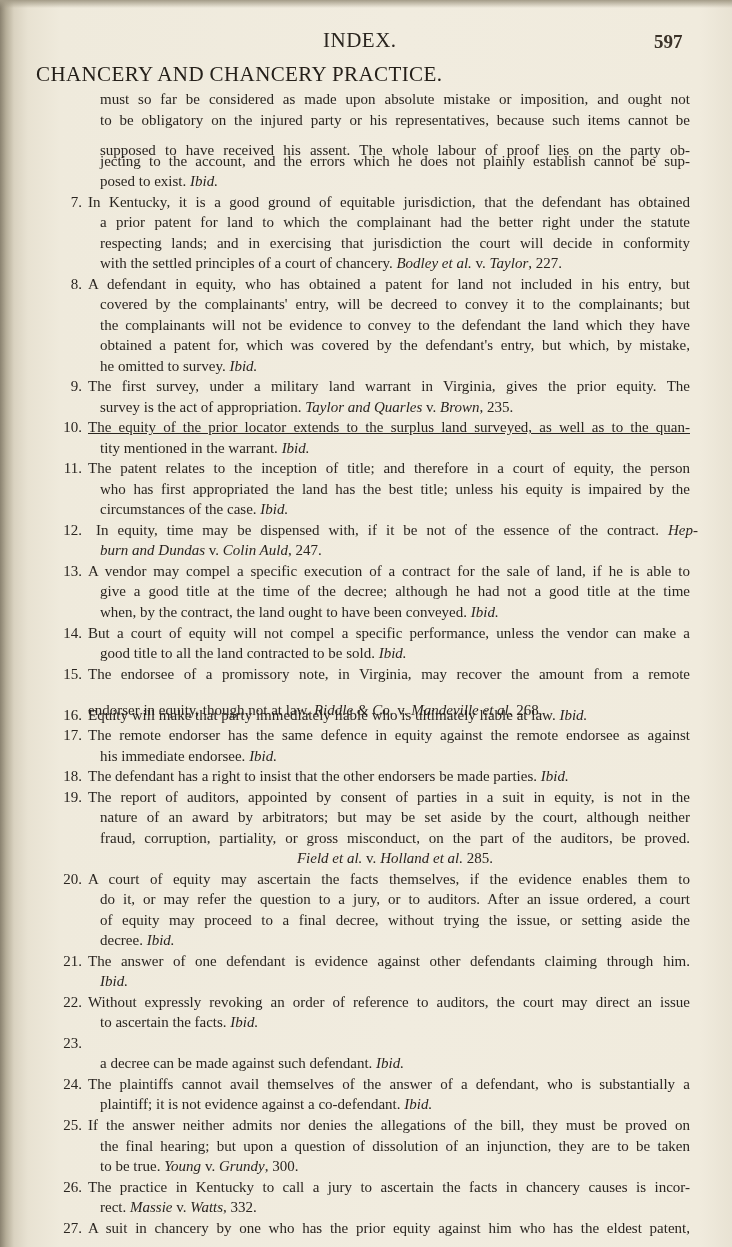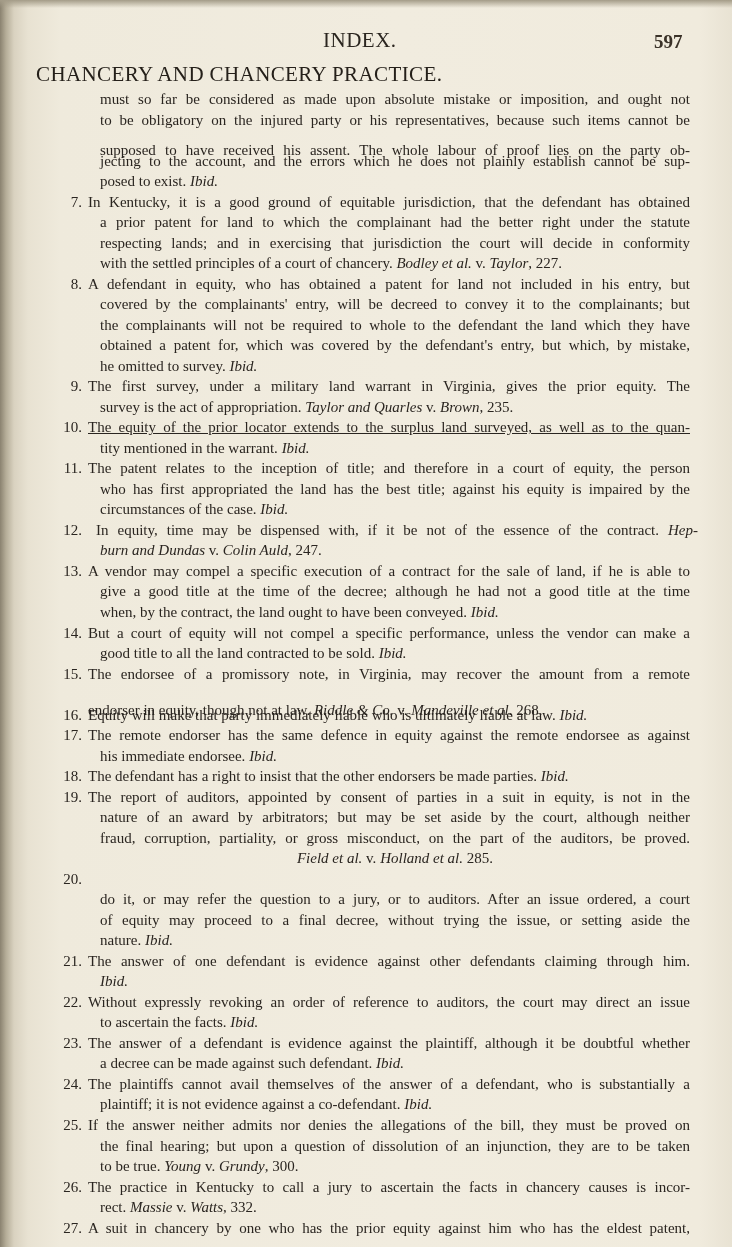--- a/index.html
+++ b/index.html
@@ -88,21 +88,21 @@
         <span class="txt" style="left: 100px; width: 590px;"><span>with the settled principles of a court of chancery.  </span><i>Bodley et al.</i><span> v. </span><i>Taylor</i><span>, 227.</span></span>
       </div>
       <div class="line justify" style="top: 184.68px; width: 732px;">
         <span class="num">8.</span>
         <span class="txt" style="left: 88px; width: 602px;"><span>A defendant in equity, who has obtained a patent for land not included in his entry, but</span></span>
       </div>
       <div class="line justify" style="top: 205.2px; width: 636px; font-family: Liberation Serif, serif;">
         <span class="txt" style="left: 100px; width: 590px;"><span>covered by the complainants' entry, will be decreed to convey it to the complainants; but</span></span>
       </div>
       <div class="line justify" style="top: 225.72px; width: 732px;">
-        <span class="txt" style="left: 100px; width: 590px;"><span>the complainants will not be required to whole to the defendant the land which they have</span></span>
+        <span class="txt" style="left: 100px; width: 590px;"><span>the complainants will not be evidence to convey to the defendant the land which they have</span></span>
       </div>
       <div class="line justify" style="top: 246.24px; width: 732px;">
         <span class="txt" style="left: 100px; width: 590px;"><span>obtained a patent for, which was covered by the defendant's entry, but which, by mistake,</span></span>
       </div>
       <div class="line" style="top: 266.76px; width: 732px;">
         <span class="txt" style="left: 100px; width: 590px;"><span>he omitted to survey.  </span><i>Ibid.</i></span>
       </div>
       <div class="line justify" style="top: 287.28px; width: 732px;">
         <span class="num">9.</span>
         <span class="txt" style="left: 88px; width: 602px;"><span>The first survey, under a military land warrant in Virginia, gives the prior equity.  The</span></span>
@@ -115,21 +115,21 @@
         <span class="txt" style="left: 88px; width: 602px; text-decoration: underline;"><span>The equity of the prior locator extends to the surplus land surveyed, as well as to the quan-</span></span>
       </div>
       <div class="line" style="top: 348.84px; width: 732px;">
         <span class="txt" style="left: 100px; width: 590px;"><span>tity mentioned in the warrant.  </span><i>Ibid.</i></span>
       </div>
       <div class="line justify" style="top: 369.36px; width: 732px;">
         <span class="num">11.</span>
         <span class="txt" style="left: 88px; width: 602px;"><span>The patent relates to the inception of title; and therefore in a court of equity, the person</span></span>
       </div>
       <div class="line justify" style="top: 389.88px; width: 732px;">
-        <span class="txt" style="left: 100px; width: 590px;"><span>who has first appropriated the land has the best title; against his equity is impaired by the</span></span>
+        <span class="txt" style="left: 100px; width: 590px;"><span>who has first appropriated the land has the best title; unless his equity is impaired by the</span></span>
       </div>
       <div class="line" style="top: 410.4px; width: 732px;">
         <span class="txt" style="left: 100px; width: 590px;"><span>circumstances of the case.  </span><i>Ibid.</i></span>
       </div>
       <div class="line justify" style="top: 430.92px; width: 732px;">
         <span class="num">12.</span>
         <span class="txt" style="left: 96px; width: 602px;"><span>In equity, time may be dispensed with, if it be not of the essence of the contract.  </span><i>Hep-</i></span>
       </div>
       <div class="line" style="top: 451.44px; width: 612px;">
         <span class="txt" style="left: 100px; width: 590px;"><i>burn and Dundas</i><span> v. </span><i>Colin Auld</i><span>, 247.</span></span>
@@ -181,47 +181,47 @@
         <span class="txt" style="left: 100px; width: 590px;"><span>nature of an award by arbitrators; but may be set aside by the court, although neither</span></span>
       </div>
       <div class="line justify" style="top: 738.72px; width: 732px;">
         <span class="txt" style="left: 100px; width: 590px;"><span>fraud, corruption, partiality, or gross misconduct, on the part of the auditors, be proved.</span></span>
       </div>
       <div class="line" style="top: 759.24px; width: 732px;">
         <span class="txt" style="left: 100px; width: 590px; text-align: center;"><i>Field et al.</i><span> v. </span><i>Holland et al.</i><span> 285.</span></span>
       </div>
       <div class="line justify" style="top: 779.76px; width: 732px;">
         <span class="num">20.</span>
+        <span class="txt" style="left: 88px; width: 602px;"><span>A court of equity may ascertain the facts themselves, if the evidence enables them to</span></span>
       </div>
       <div class="line justify" style="top: 800.28px; width: 732px;">
         <span class="txt" style="left: 100px; width: 590px;"><span>do it, or may refer the question to a jury, or to auditors.  After an issue ordered, a court</span></span>
       </div>
       <div class="line justify" style="top: 820.8px; width: 732px;">
         <span class="txt" style="left: 100px; width: 590px;"><span>of equity may proceed to a final decree, without trying the issue, or setting aside the</span></span>
       </div>
       <div class="line" style="top: 841.32px; width: 732px;">
-        <span class="txt" style="left: 100px; width: 590px;"><span>nature.  </span><i>Ibid.</i></span>
+        <span class="txt" style="left: 100px; width: 590px;"><span>decree.  </span><i>Ibid.</i></span>
       </div>
       <div class="line justify" style="top: 861.84px; width: 732px;">
         <span class="num">21.</span>
         <span class="txt" style="left: 88px; width: 602px;"><span>The answer of one defendant is evidence against other defendants claiming through him.</span></span>
       </div>
       <div class="line" style="top: 882.36px; width: 732px;">
         <span class="txt" style="left: 100px; width: 590px;"><i>Ibid.</i></span>
       </div>
       <div class="line justify" style="top: 902.88px; width: 732px;">
         <span class="num">22.</span>
         <span class="txt" style="left: 88px; width: 602px;"><span>Without expressly revoking an order of reference to auditors, the court may direct an issue</span></span>
       </div>
       <div class="line" style="top: 923.4px; width: 732px;">
         <span class="txt" style="left: 100px; width: 590px;"><span>to ascertain the facts.  </span><i>Ibid.</i></span>
       </div>
       <div class="line justify" style="top: 943.92px; width: 732px;">
         <span class="num">23.</span>
-        <span class="txt" style="left: 88px; width: 602px;"><span>The answer of a defendant is evidence against the plaintiff, although it be doubtful whether</span></span>
       </div>
       <div class="line" style="top: 964.44px; width: 732px;">
         <span class="txt" style="left: 100px; width: 590px;"><span>a decree can be made against such defendant.  </span><i>Ibid.</i></span>
       </div>
       <div class="line justify" style="top: 984.96px; width: 732px;">
         <span class="num">24.</span>
         <span class="txt" style="left: 88px; width: 602px;"><span>The plaintiffs cannot avail themselves of the answer of a defendant, who is substantially a</span></span>
       </div>
       <div class="line" style="top: 1005.48px; width: 732px;">
         <span class="txt" style="left: 100px; width: 590px;"><span>plaintiff; it is not evidence against a co-defendant.  </span><i>Ibid.</i></span>

